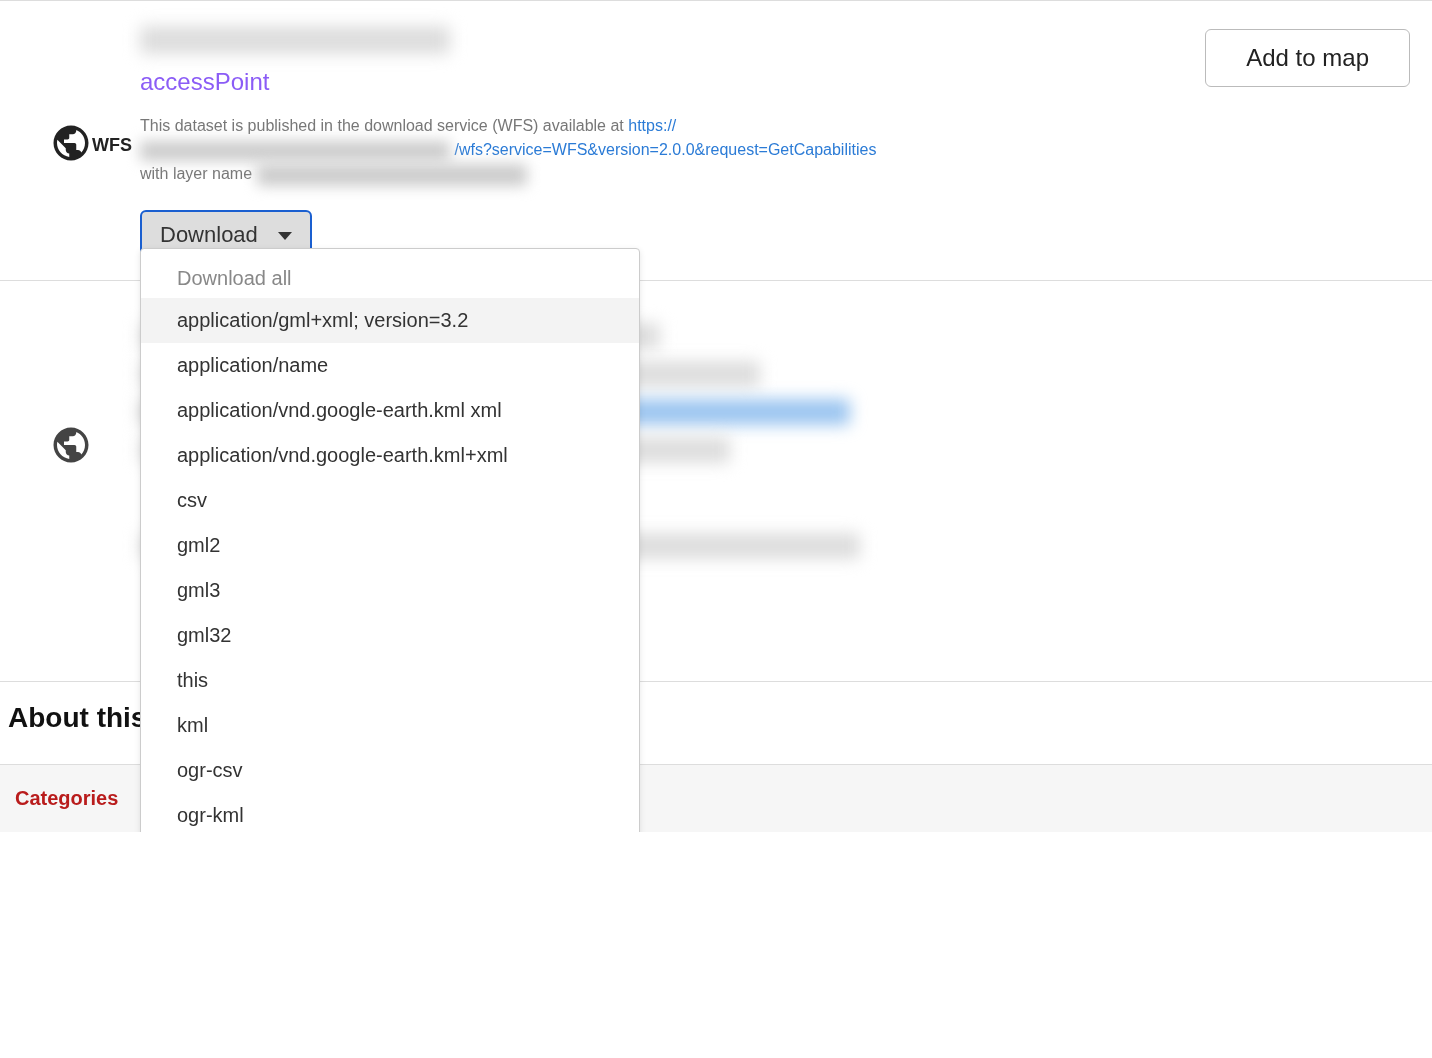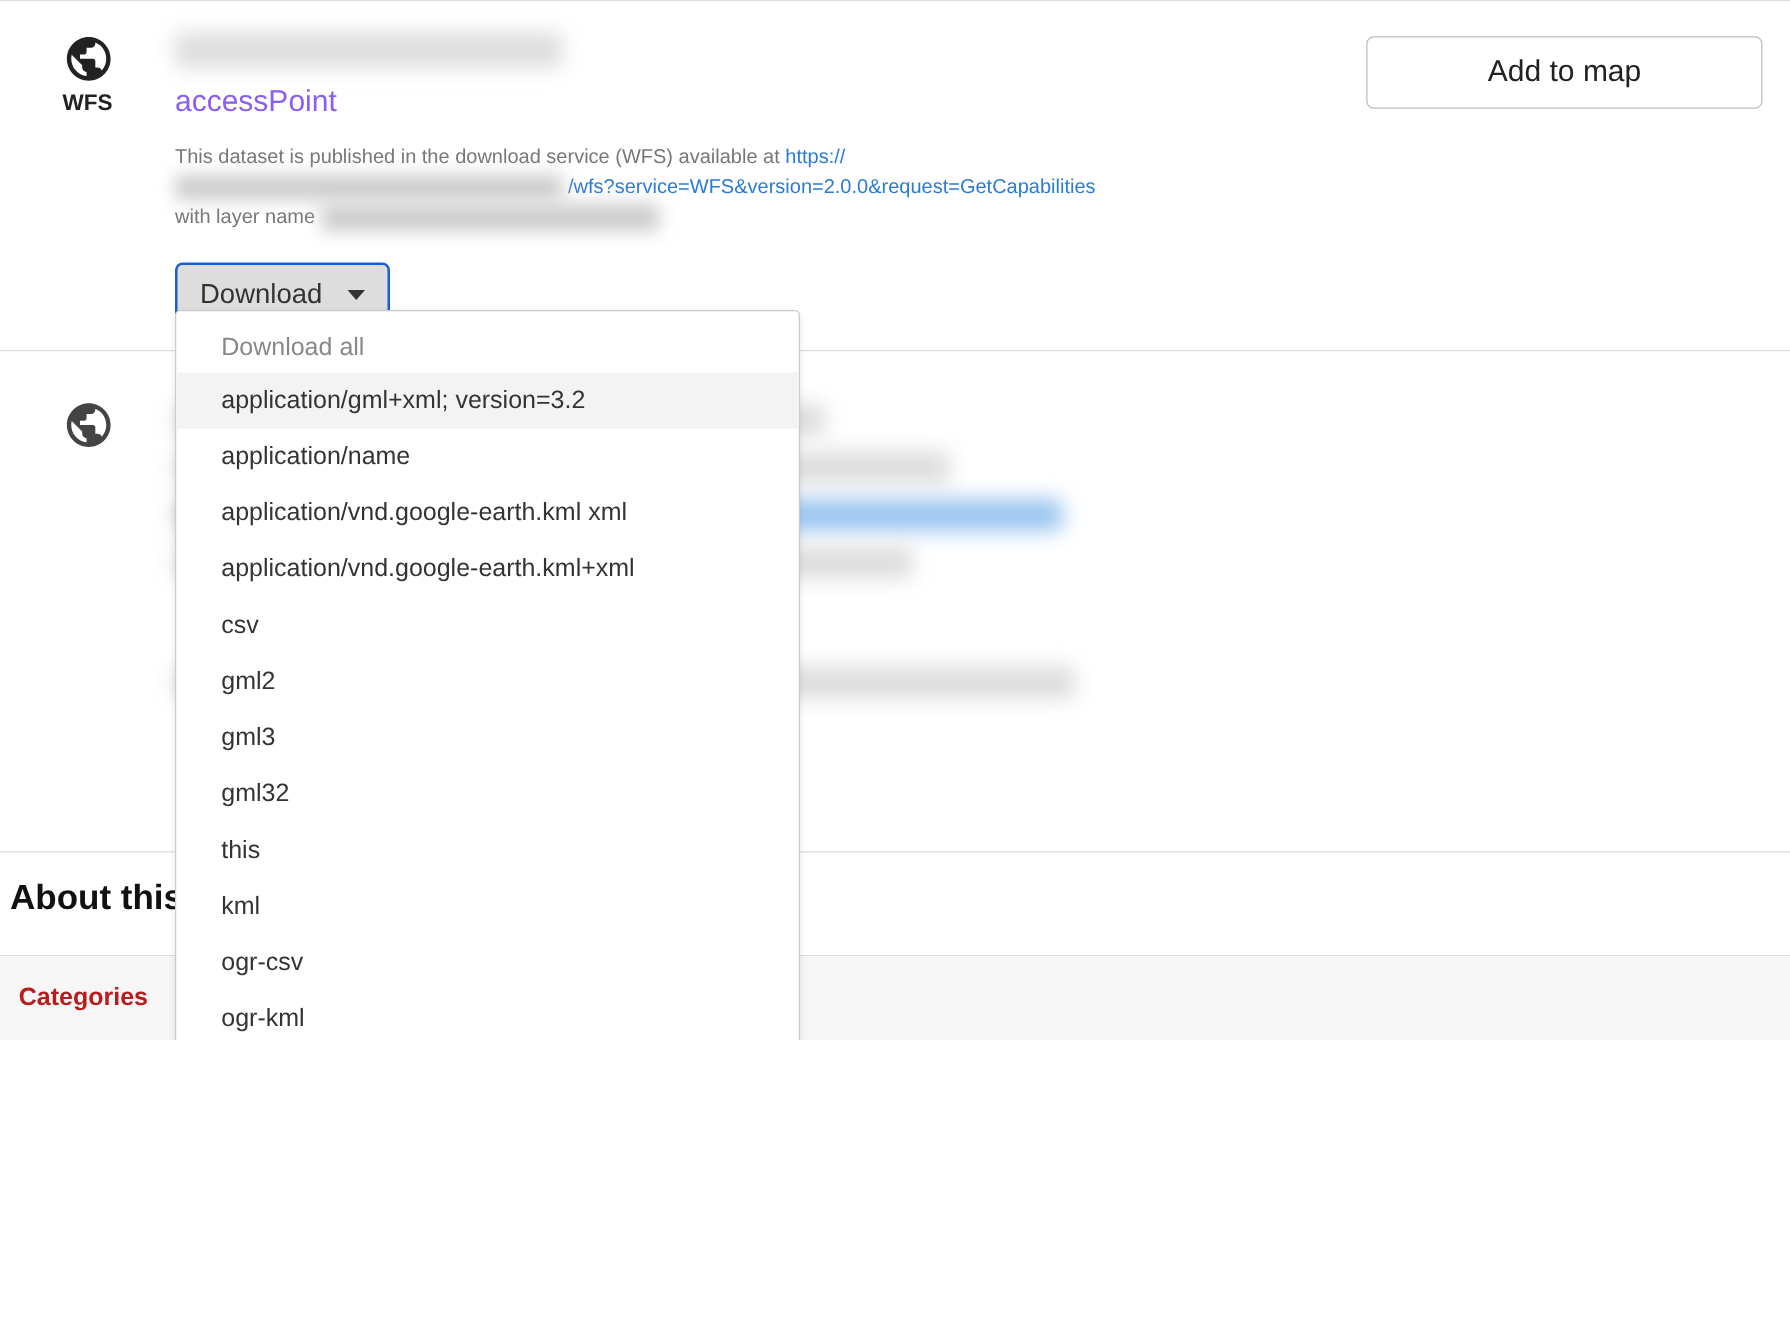--- a/index.html
+++ b/index.html
@@ -20,21 +20,22 @@
     .dataset-block {
       display: flex;
       padding: 25px 20px 20px 50px;
       border-bottom: 1px solid #ddd;
       position: relative;
     }
     .icon-col {
       width: 90px;
       flex-shrink: 0;
       display: flex;
-      flex-direction: column;
+      flex-direction: row;
+      align-items: center;
     }
     .globe-icon {
       width: 42px;
       height: 42px;
     }
     .icon-label {
       font-size: 18px;
       font-weight: bold;
       color: #222;
       margin-top: 4px;
@@ -135,21 +136,21 @@
     .dropdown-item.highlighted {
       background: #f3f3f3;
     }
     .add-to-map-btn {
       position: absolute;
       right: 22px;
       top: 28px;
       background: #fff;
       border: 1px solid #bbb;
       border-radius: 6px;
-      padding: 14px 96px;
+      padding: 14px 40px;
       font-size: 24px;
       color: #222;
       cursor: pointer;
     }
     .second-block {
       padding-top: 38px;
       padding-bottom: 110px;
     }
     .second-block .content-col .blurred-lines {
       margin-top: 4px;

